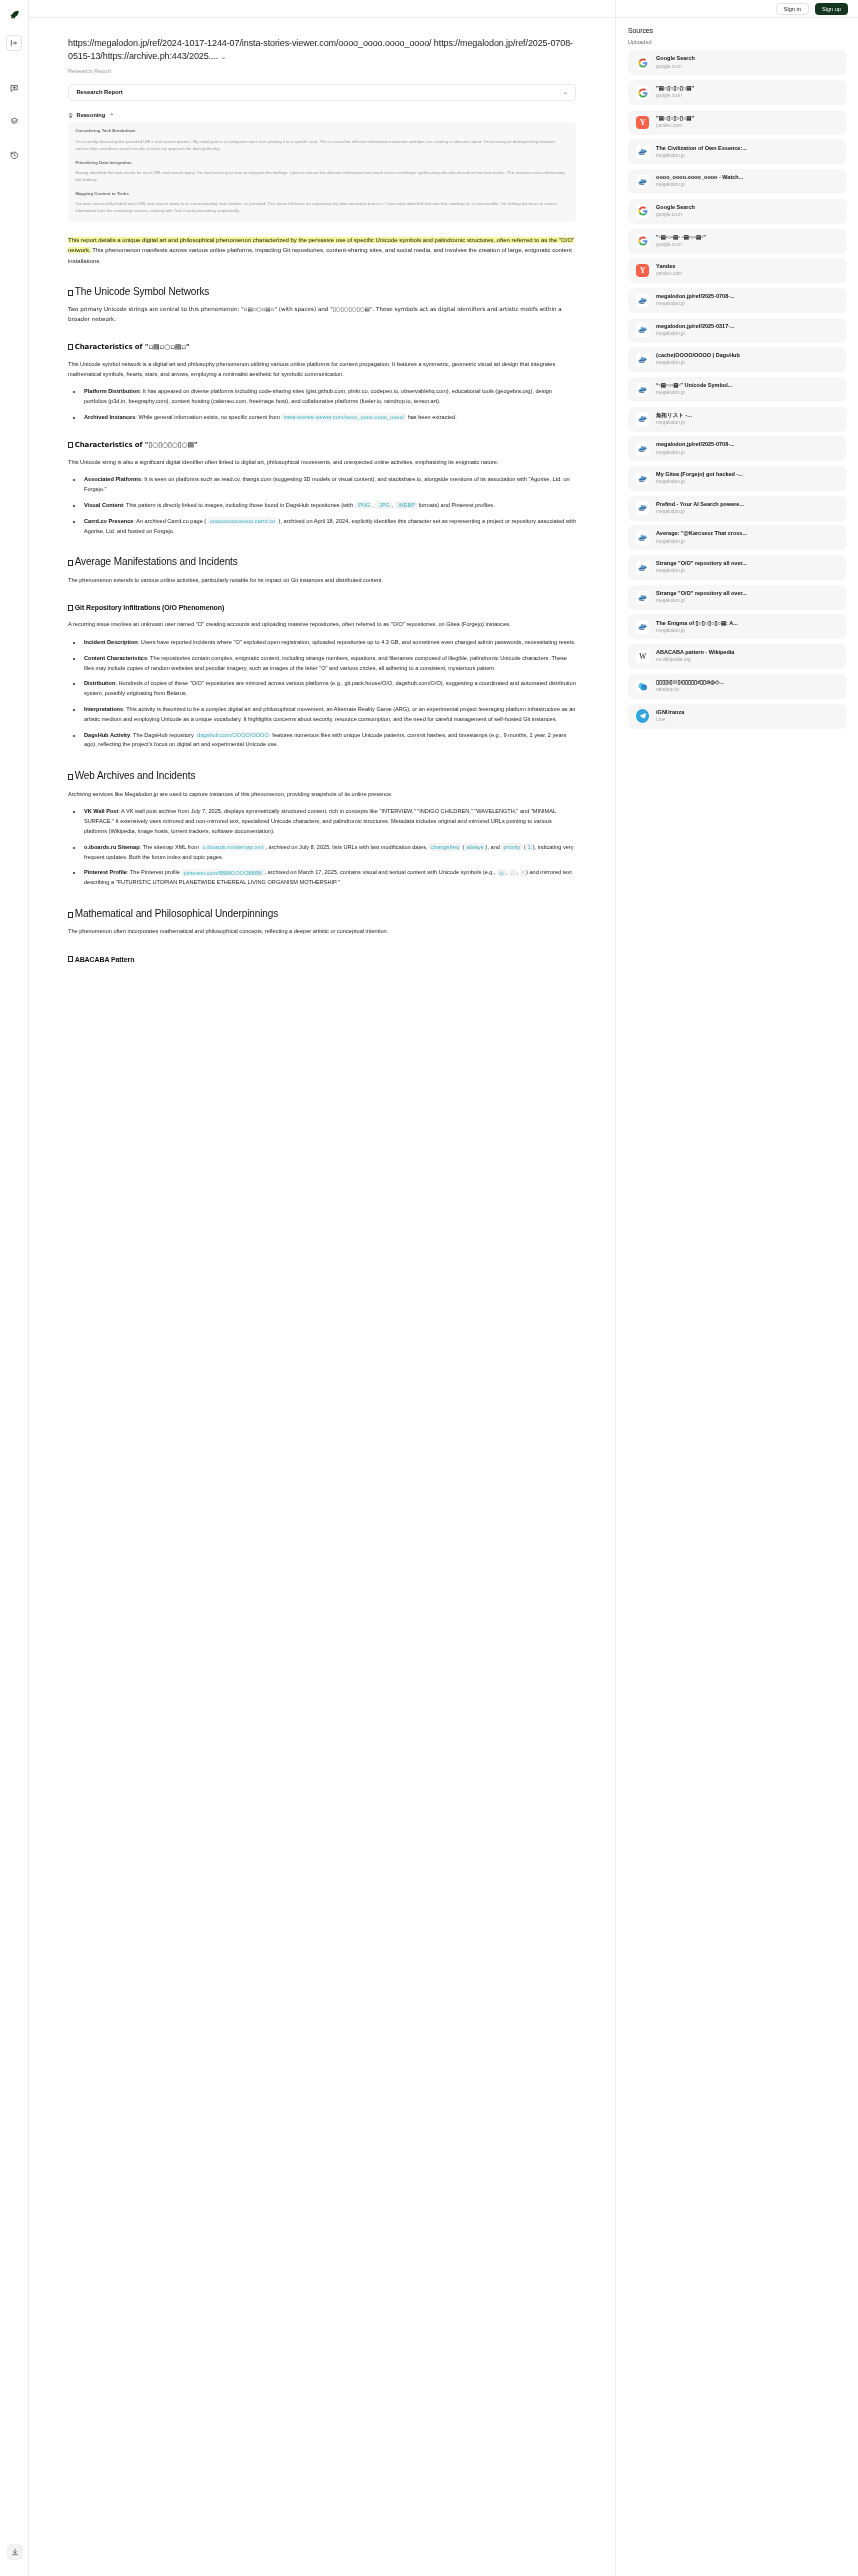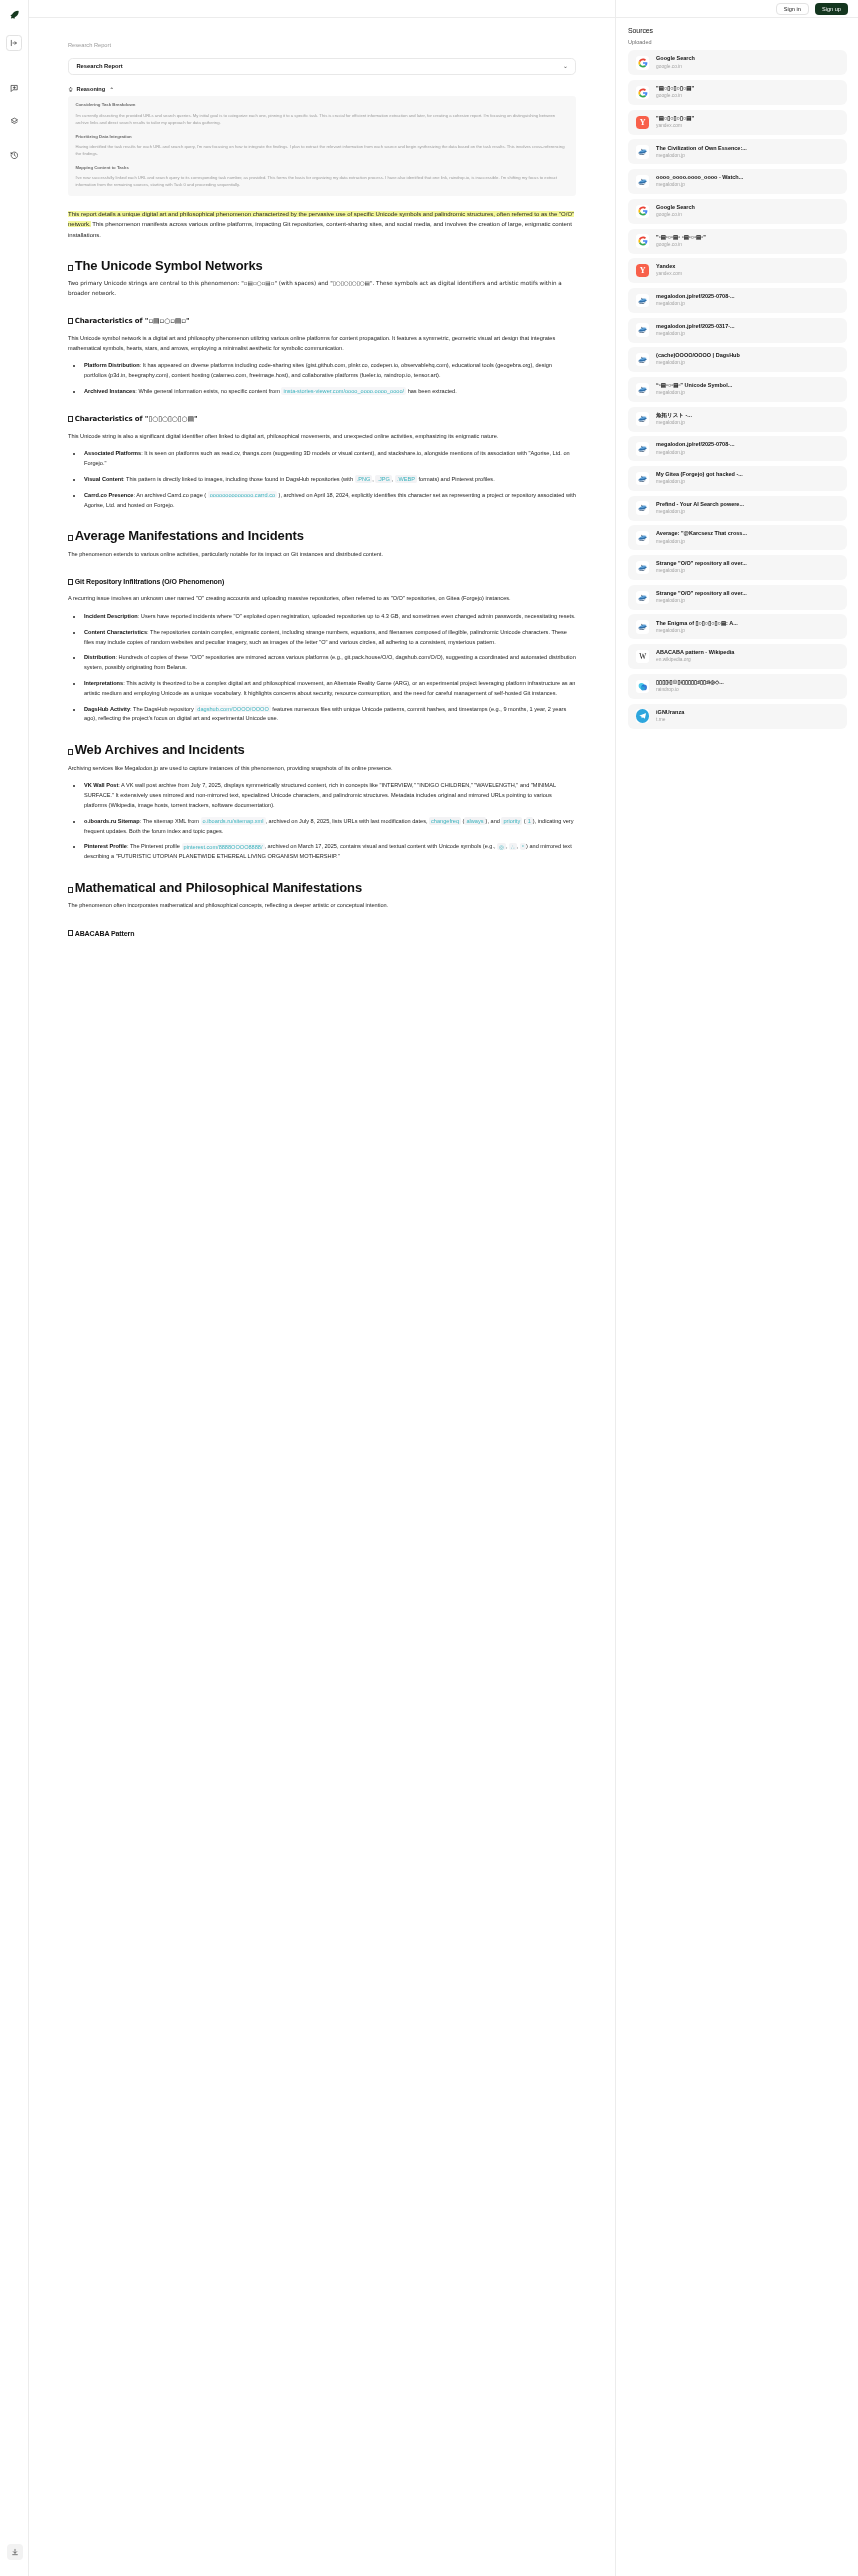--- a/index.html
+++ b/index.html
@@ -80,21 +80,21 @@
     padding:6px 7.4px 7.4px 7.4px;
   }
   .r-h { font-size:4.3px; font-weight:700; color:#6d6d6d; margin:0 0 4.7px 0; }
   .r-p { font-size:4.2px; line-height:7px; color:#9b9b9b; margin:0 0 7.4px 0; }
   .r-p:last-child { margin-bottom:0; }
 
   .lede { margin-top:13.4px; font-size:6px; line-height:10.3px; color:#1c1c1c; }
   .hl { background:#f3f79a; }
 
   h2.sec {
-    font-size:13px; line-height:11.4px; font-weight:700; color:#121212;
+    font-size:10px; line-height:11.4px; font-weight:400; color:#121212;
     margin:20px 0 8px 0; letter-spacing:-0.1px;
   }
   h3.sub {
     font-size:7px; line-height:10px; font-weight:700; color:#121212;
     margin:17.4px 0 7.4px 0; letter-spacing:-0.1px;
   }
   .tof { display:inline-block; width:4.7px; height:6px; border:0.7px solid #2a2a2a; vertical-align:-0.7px; margin-right:2px; }
 
   p.body { font-size:5.6px; line-height:9.8px; color:#232323; margin:0 0 8px 0; }
   ul.bul { margin:0 0 2.7px 0; padding-left:14.7px; }
@@ -206,20 +206,23 @@
           <path d="M5 20h14"></path>
       </svg>
     </div>
   </div>
 
   <div class="center">
     <div class="topbar"></div>
 
     <div class="doc">
 
+      <div class="doc-title">
+        <span>https://megalodon.jp/ref/2024-1017-1244-07/insta-stories-viewer.com/oooo_oooo.oooo_oooo/ https://megalodon.jp/ref/2025-0708-0515-13/https://archive.ph:443/2025....</span><span class="chev">⌄</span>
+      </div>
       <div class="doc-sub">Research Report</div>
 
       <div class="report-select">
         <span>Research Report</span>
         <span class="chev">⌄</span>
       </div>
 
       <div class="reasoning-head">
         <span class="bulb">
           <svg width="5.3" height="5.3" viewBox="0 0 24 24" fill="none" stroke="#1b1b1b" stroke-width="2" stroke-linecap="round">
@@ -275,21 +278,21 @@
       </ul>
 
       <h2 class="sec"><span class="tof"></span><span>Web Archives and Incidents</span></h2>
       <p class="body">Archiving services like Megalodon.jp are used to capture instances of this phenomenon, providing snapshots of its online presence.</p>
       <ul class="bul">
         <li><b>VK Wall Post</b><span>: A VK wall post archive from July 7, 2025, displays symmetrically structured content, rich in concepts like "INTERVIEW," "INDIGO CHILDREN," "WAVELENGTH," and "MINIMAL SURFACE." It extensively uses mirrored and non-mirrored text, specialized Unicode characters, and palindromic structures. Metadata includes original and mirrored URLs pointing to various platforms (Wikipedia, image hosts, torrent trackers, software documentation).</span></li>
         <li><b>o.iboards.ru Sitemap</b><span>: The sitemap XML from </span><a class="lnk" href="#">o.iboards.ru/sitemap.xml</a><span>, archived on July 8, 2025, lists URLs with last modification dates, </span><code class="kk">changefreq</code> (<code class="kk">always</code>), and <code class="kk">priority</code> (<code class="kk">1</code><span>), indicating very frequent updates. Both the forum index and topic pages.</span></li>
         <li><b>Pinterest Profile</b><span>: The Pinterest profile </span><a class="lnk" href="#">pinterest.com/8888OOOO8888/</a><span>, archived on March 17, 2025, contains visual and textual content with Unicode symbols (e.g., </span><code class="kk uni">◎</code>, <code class="kk uni">∴</code>, <code class="kk uni">°</code><span>) and mirrored text describing a "FUTURISTIC UTOPIAN PLANETWIDE ETHEREAL LIVING ORGANISM MOTHERSHIP."</span></li>
       </ul>
 
-      <h2 class="sec"><span class="tof"></span><span>Mathematical and Philosophical Manifestations</span></h2>
+      <h2 class="sec"><span class="tof"></span><span>Mathematical and Philosophical Underpinnings</span></h2>
       <p class="body">The phenomenon often incorporates mathematical and philosophical concepts, reflecting a deeper artistic or conceptual intention.</p>
 
       <h3 class="sub"><span class="tof"></span><span>ABACABA Pattern</span></h3>
 
     </div>
   </div>
 
   <div class="right">
     <div class="right-top">
       <div class="btn-signin">Sign in</div>

